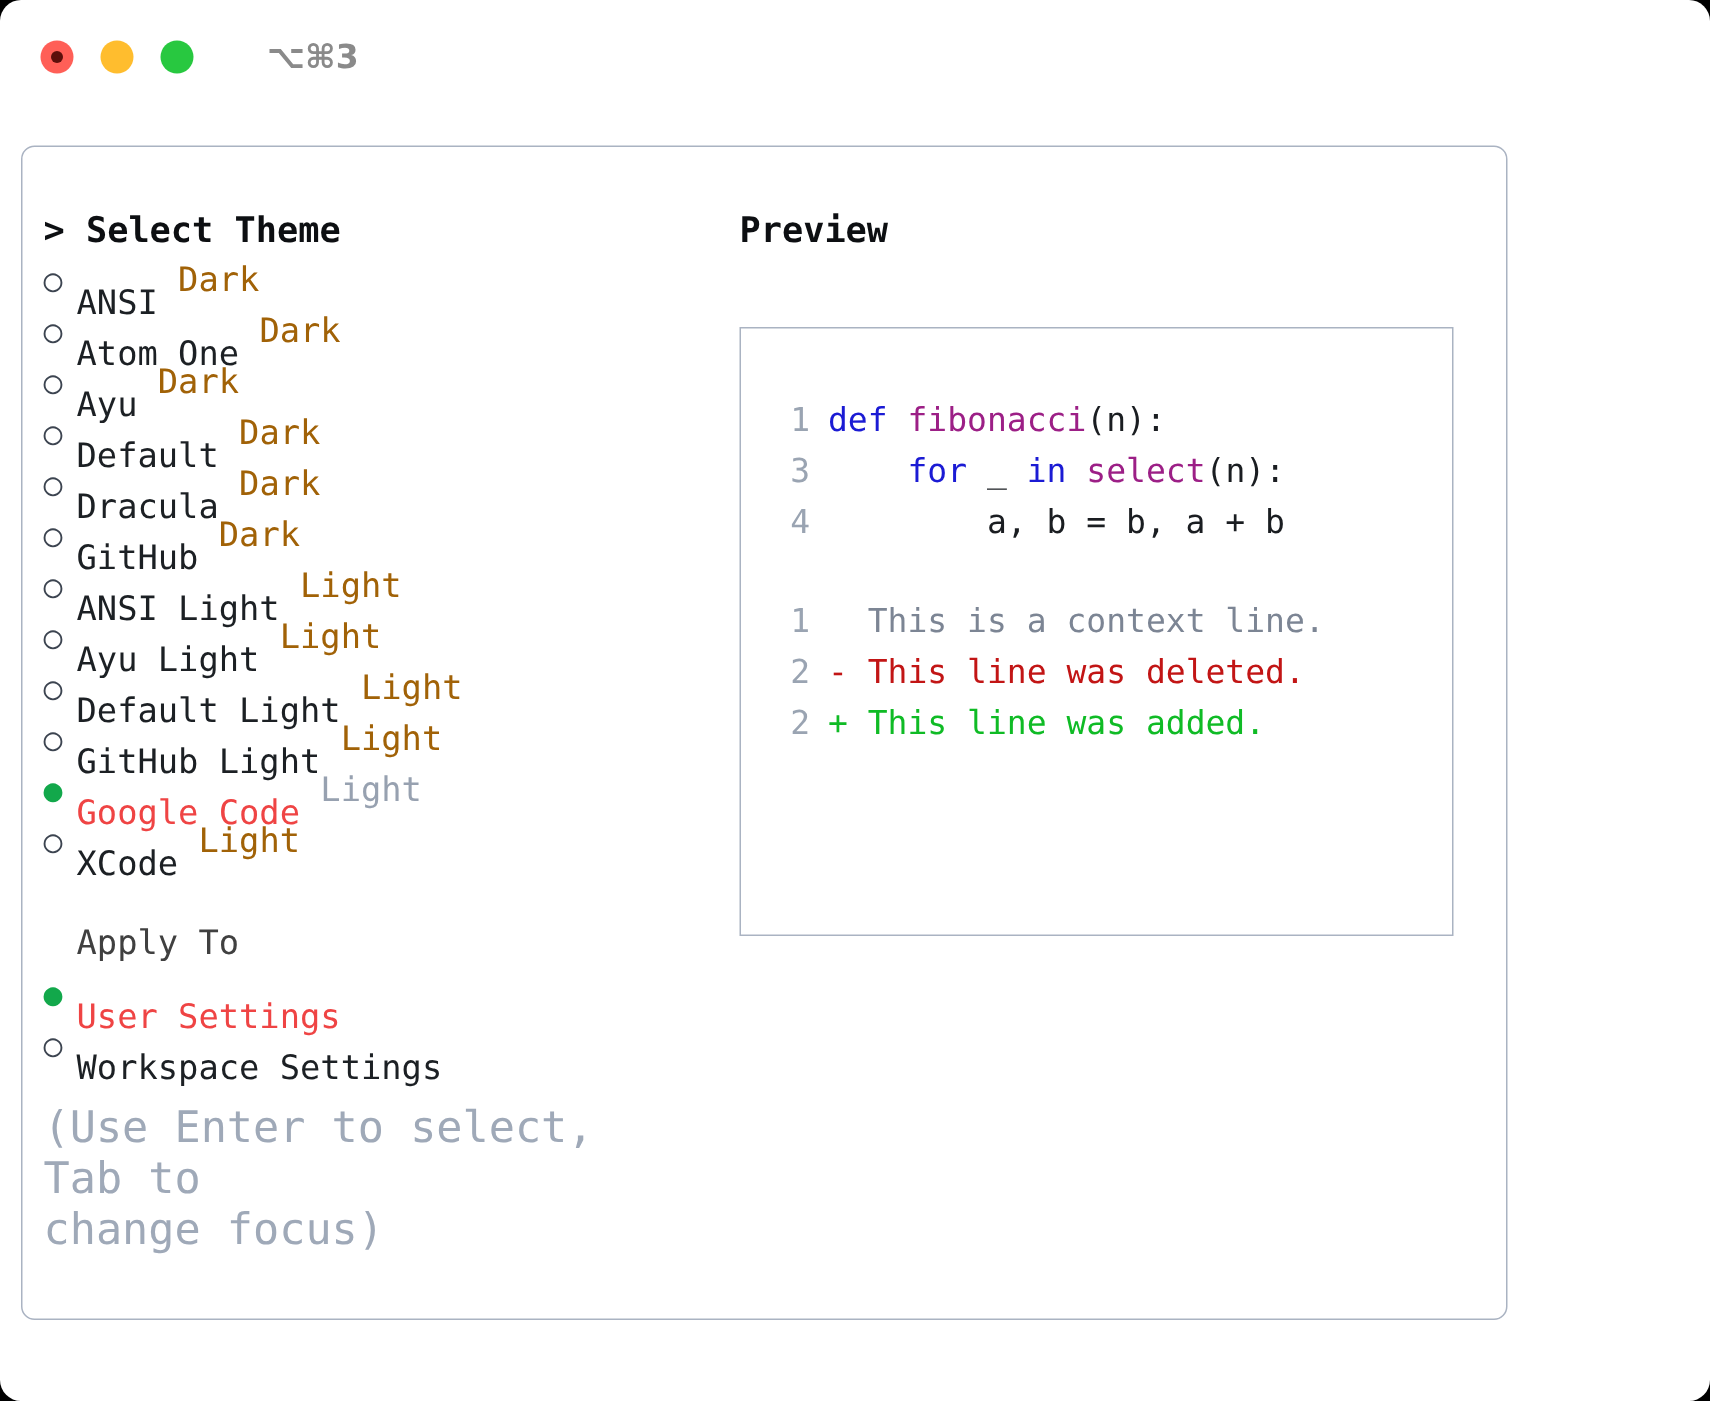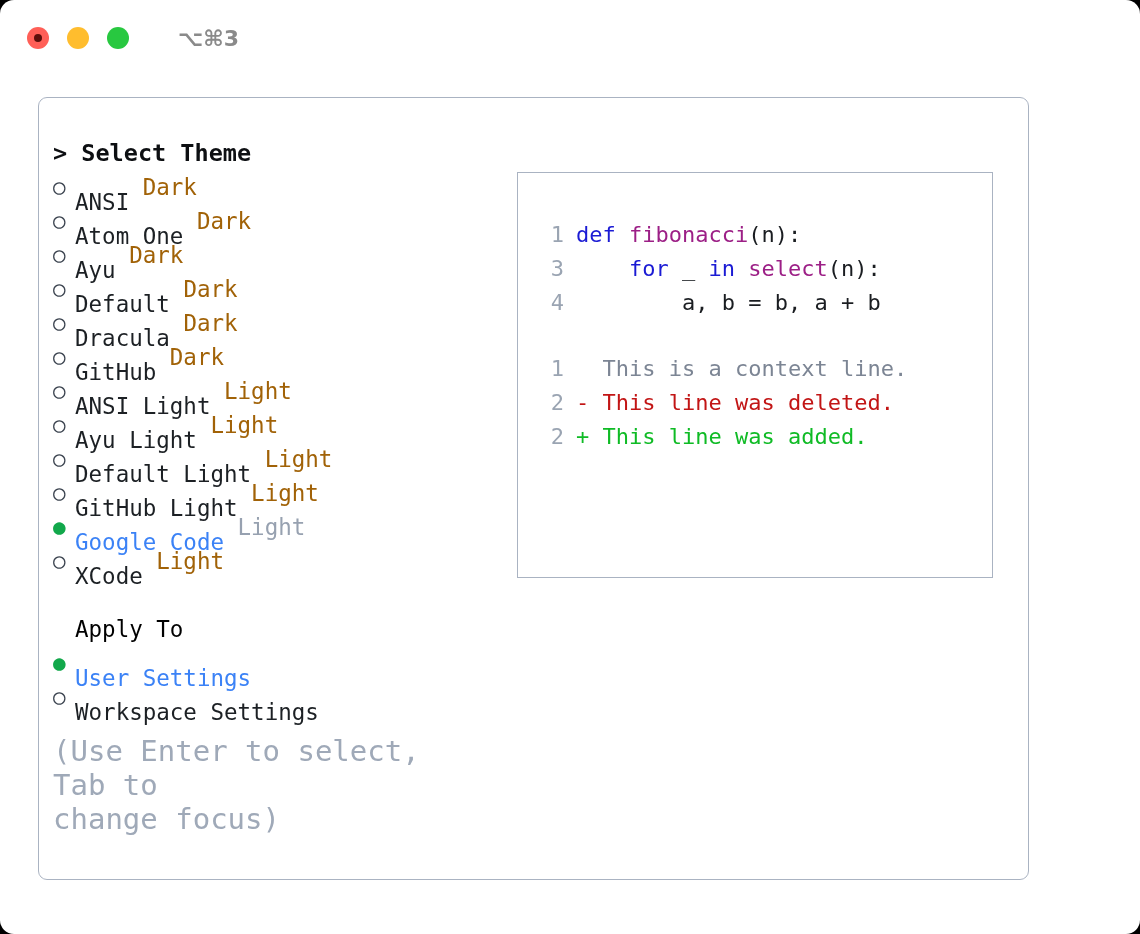--- a/index.html
+++ b/index.html
@@ -51,21 +51,21 @@
     font-size: 22px;
     font-weight: bold;
     color: #8a8a8a;
     letter-spacing: 0px;
     font-family: "DejaVu Sans", "Liberation Sans", sans-serif;
   }
 
   
   #main-panel {
     position: absolute;
-    left: 38px; top: 97px;
+    left: 14px; top: 97px;
     width: 991px;
     height: 783px;
     border: 1.6px solid #aab3c2;
     border-radius: 9px;
     background: #ffffff;
     text-decoration: underline;
   }
 
   
   #theme-column {
@@ -86,33 +86,33 @@
   .bullet {
     display: inline-block;
     width: 22px;
     flex: none;
     color: #3c4450;
     font-size: 21px;
   }
   .bullet.sel { color: #12a84b; }
 
   .theme-name { color: #1c2024; margin-top: 30px; }
-  .theme-name.sel { color: #3b82f6; }
+  .theme-name.sel { color: #ef4444; }
   .theme-tag  { color: #a16207; }
   .theme-tag.sel { color: #97a1b0; }
 
   #select-theme-header {
     font-weight: bold;
     font-size: 23.5px;
     color: #0d0f12;
   }
 
   .section-head {
     font-size: 22.5px;
-    color: #000000;
+    color: #404040;
     padding-left: 22px;
   }
 
   #hint-block {
     margin-top: 20px;
     font-size: 29px;
     color: #9fa9b8;
     line-height: 34px;
     width: 430px;
   }
@@ -127,21 +127,21 @@
   }
 
   #preview-title {
     font-size: 23.5px;
     font-weight: bold;
     color: #0d0f12;
     line-height: 34px;
   }
 
   #preview-box {
-    margin-top: 36px;
+    margin-top: 48px;
     width: 476px;
     height: 406px;
     border: 1.6px solid #aab3c2;
     background: #ffffff;
     padding: 45px 0 0 0;
   }
 
   .code-line {
     height: 34px;
     line-height: 34px;
@@ -218,20 +218,21 @@
           <div class="row"><span class="bullet">○</span><span class="theme-name">Workspace Settings</span></div>
         </div>
 
       <div id="hint-block">
         <div>(Use Enter to select, Tab to</div>
         <div>change focus)</div>
       </div>
     </div>
 
     <div id="preview-column">
+      <div id="preview-title">Preview</div>
       <div id="preview-box">
         <div id="code-block">
             <div class="code-line"><span class="ln">1</span><span class="tok-kw">def</span><span class="tok-plain"> </span><span class="tok-fn">fibonacci</span><span class="tok-punct">(n):</span></div>
             <div class="code-line"><span class="ln">3</span><span class="tok-plain">    </span><span class="tok-kw">for</span><span class="tok-plain"> _ </span><span class="tok-kw">in</span><span class="tok-plain"> </span><span class="tok-fn">select</span><span class="tok-punct">(n):</span></div>
             <div class="code-line"><span class="ln">4</span><span class="tok-plain">        a, b = b, a + b</span></div>
           </div>
         <div class="gap-line"></div>
         <div id="diff-block">
             <div class="code-line"><span class="ln">1</span><span class="diff-ctx"> </span><span class="diff-ctx"> This is a context line.</span></div>
             <div class="code-line"><span class="ln">2</span><span class="diff-del">-</span><span class="diff-del"> This line was deleted.</span></div>

